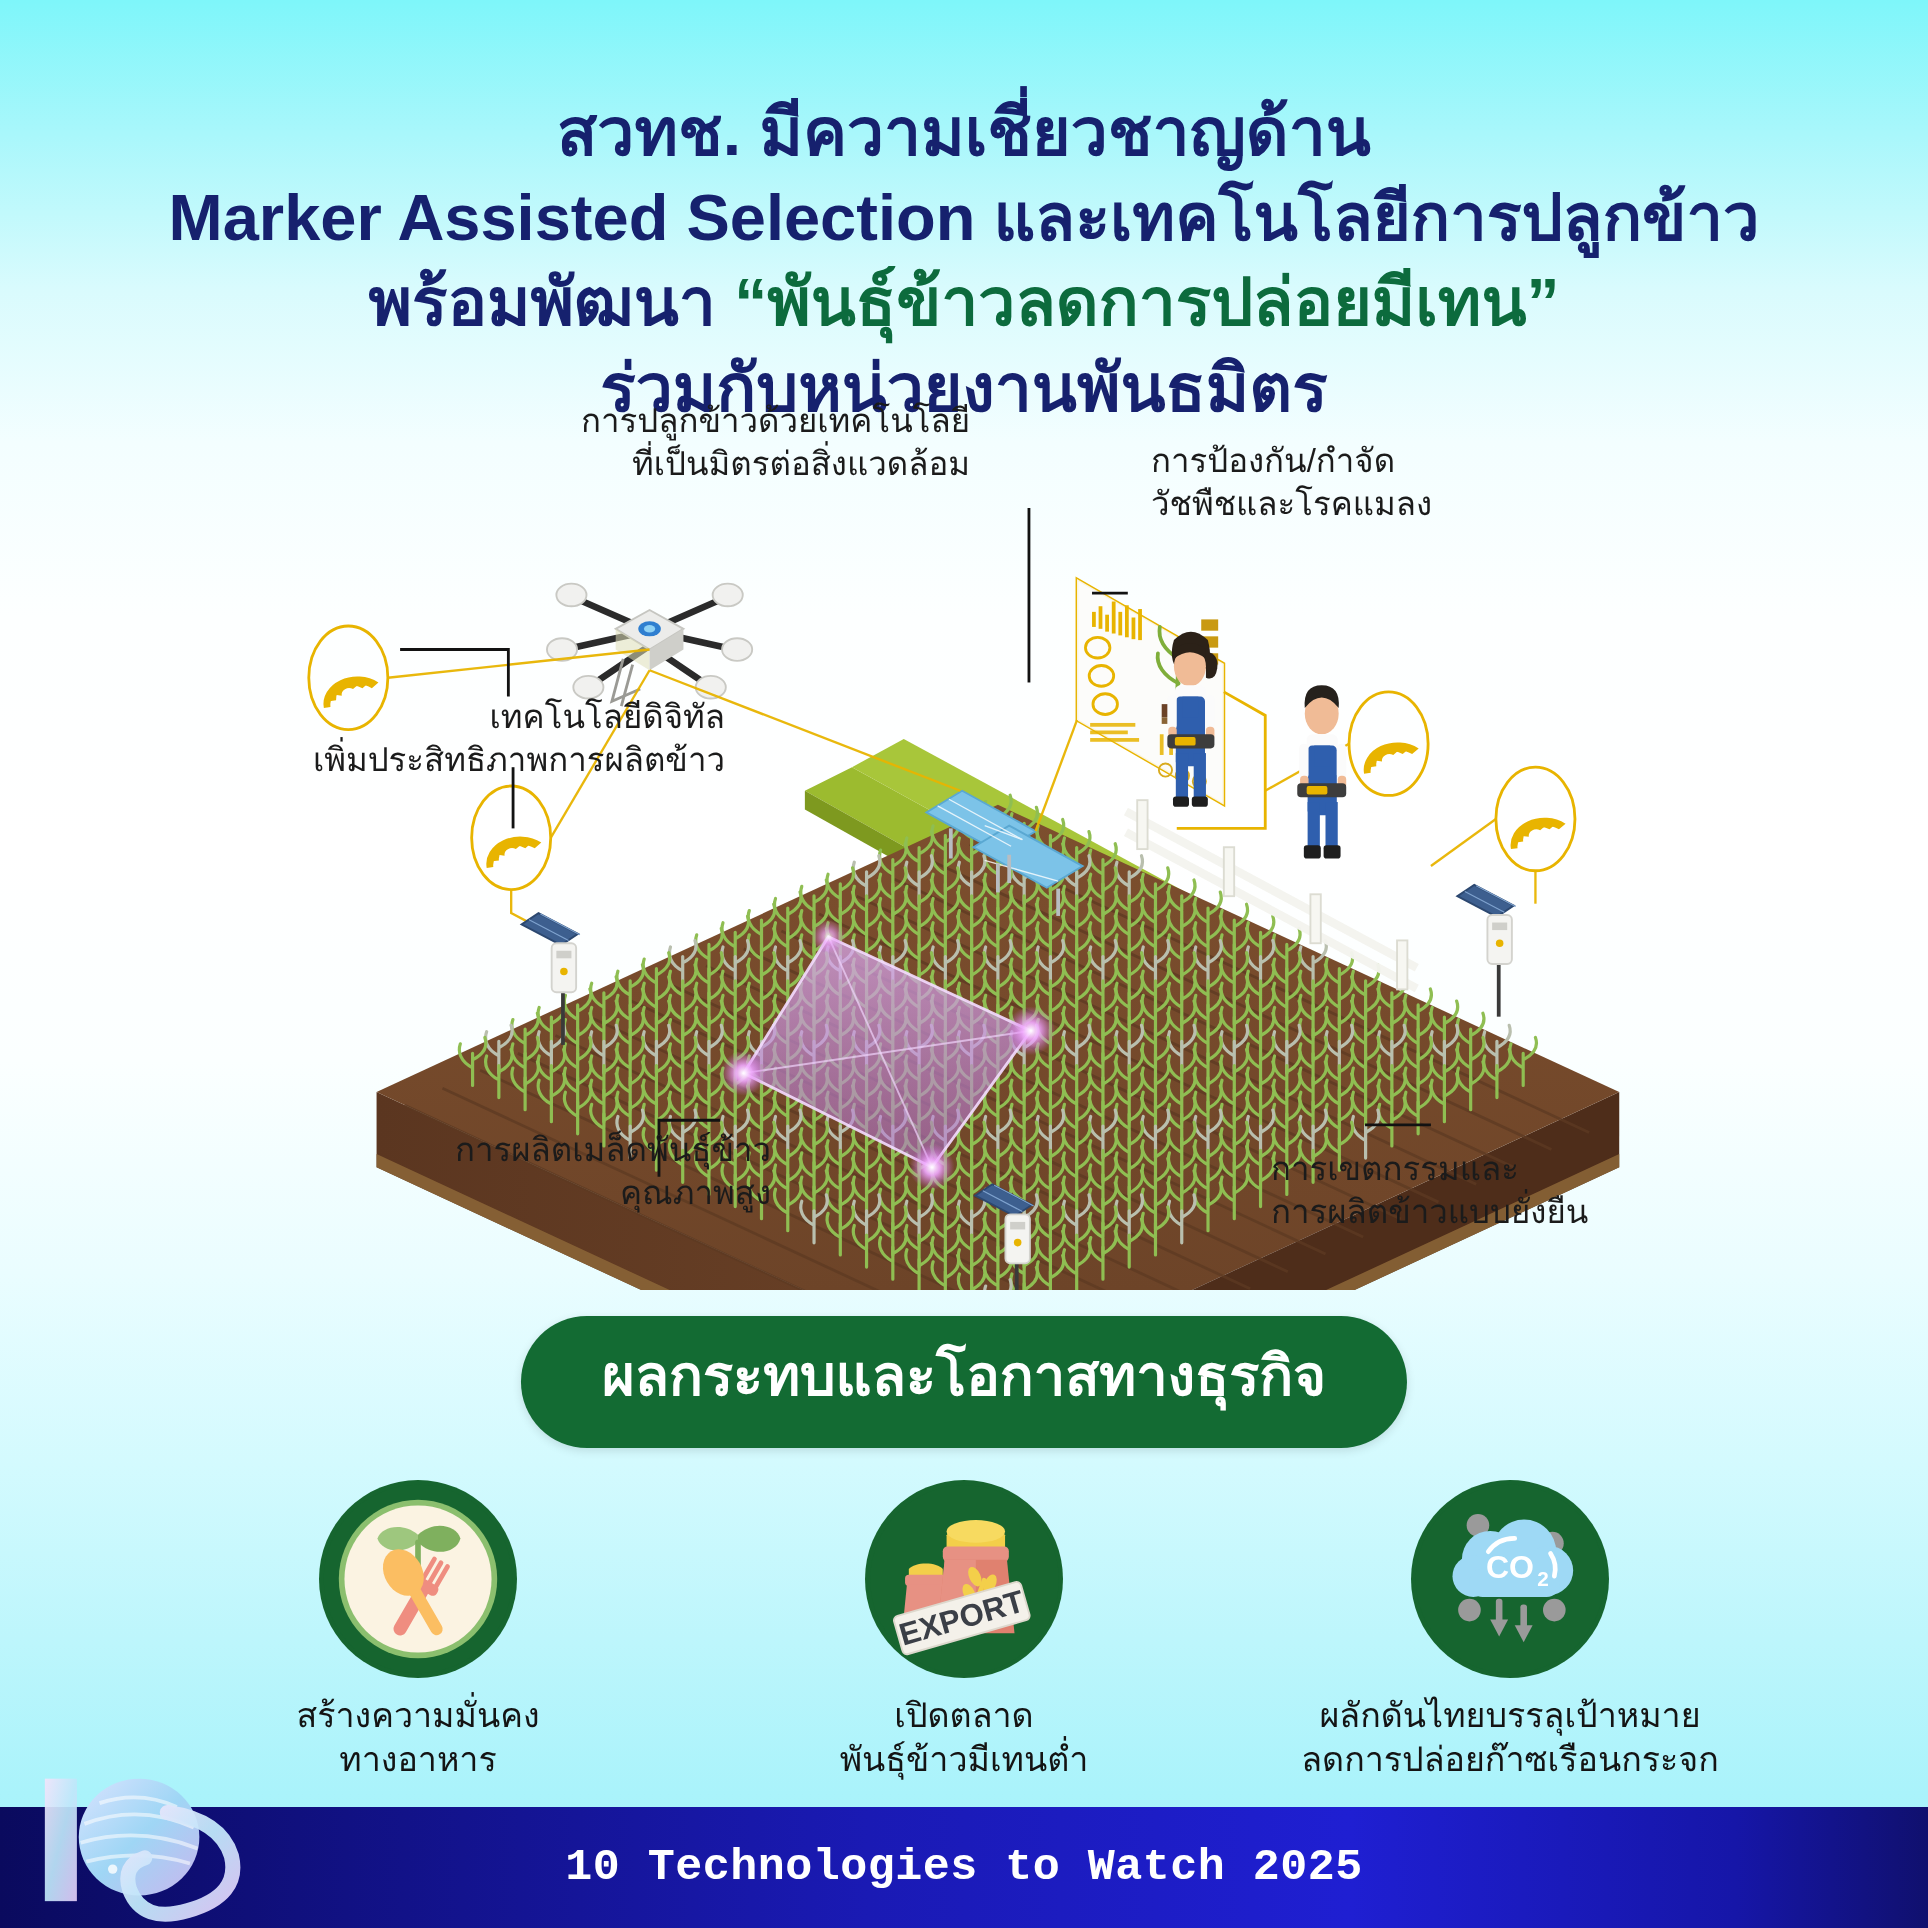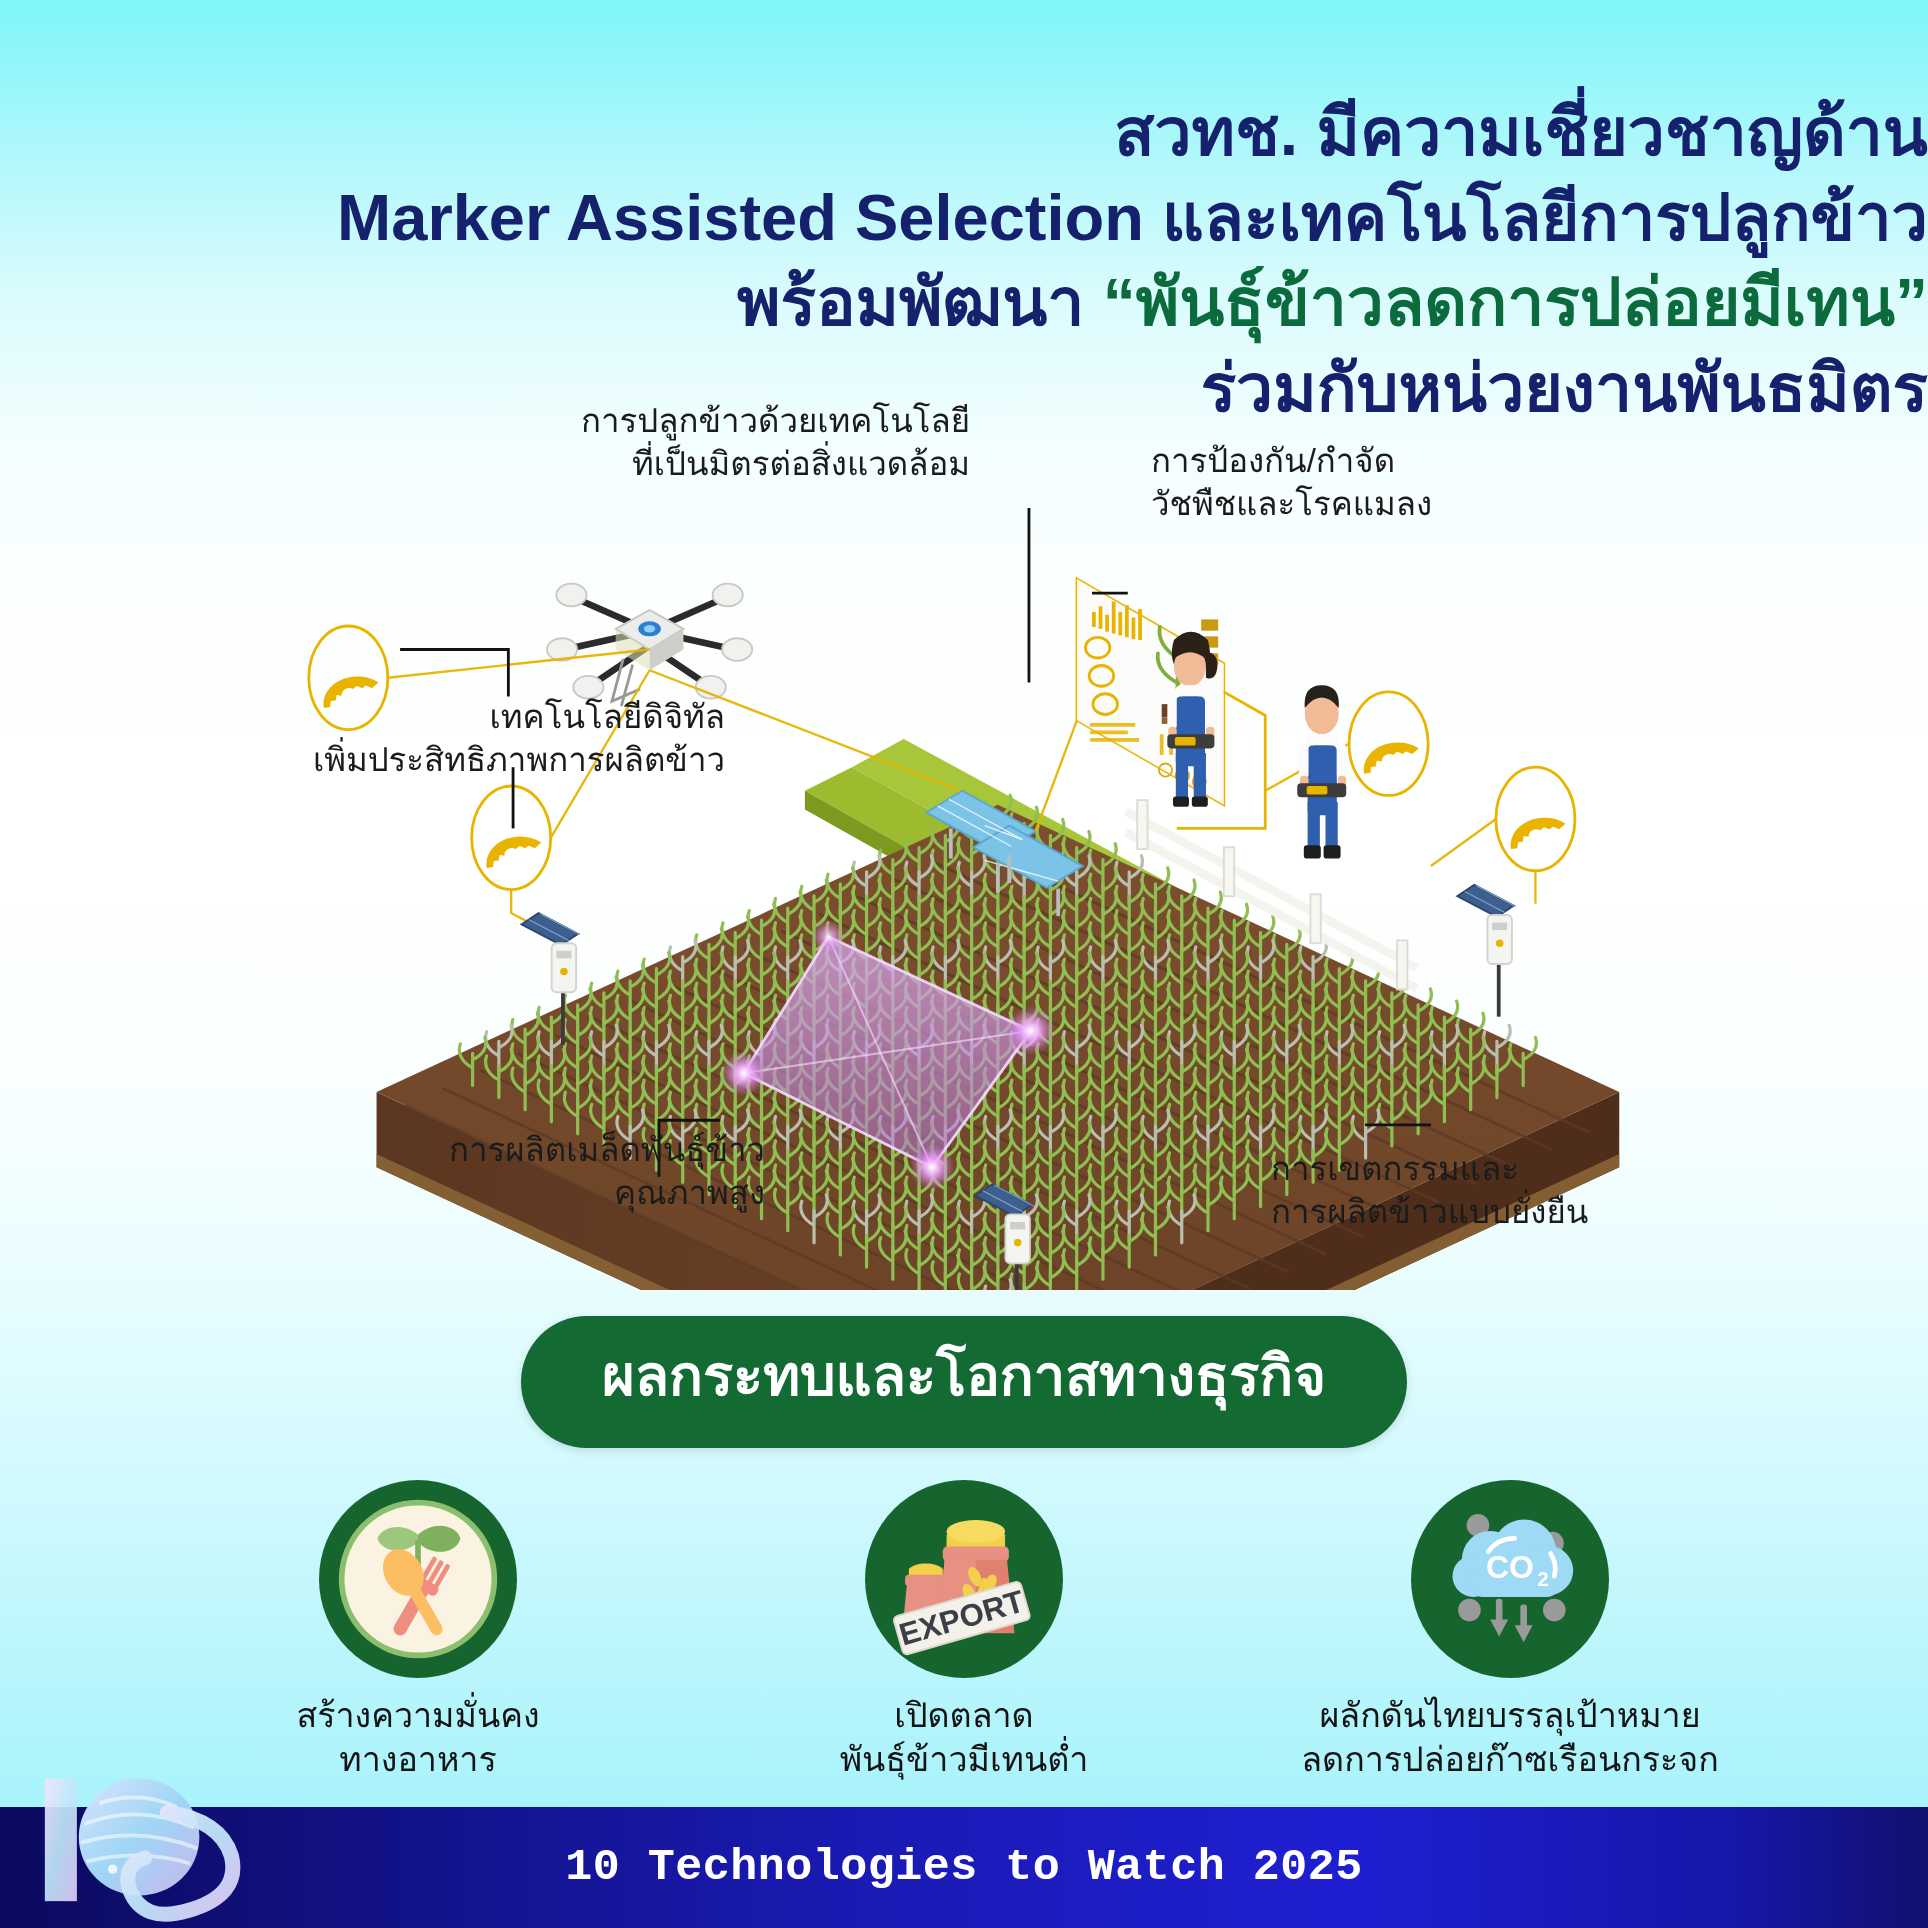--- a/index.html
+++ b/index.html
@@ -40,21 +40,20 @@
     width: 1928px;
     text-align: center;
     line-height: 1.30;
   }
   .title-line {
     font-size: 66px;
     font-weight: bold;
     color: #16216e;
     letter-spacing: 0px;
     white-space: nowrap;
-    text-align: right;
   }
   .title-line.l2 { font-size: 65px; }
   .title-green { color: #0c6b3d; }
 
   
   .diagram {
     position: absolute;
     left: 0;
     top: 508px;
     width: 1928px;
@@ -934,21 +933,21 @@
     <div class="callout ta-left" style="left:1151px; top:-68px; width:490px;">
       <span class="cl">การป้องกัน/กำจัด</span>
       <span class="cl">วัชพืชและโรคแมลง</span>
     </div>
 
     <div class="callout ta-right" style="left:179px; top:188px; width:546px;">
       <span class="cl">เทคโนโลยีดิจิทัล</span>
       <span class="cl">เพิ่มประสิทธิภาพการผลิตข้าว</span>
     </div>
 
-    <div class="callout ta-right" style="left:238px; top:621px; width:527px;">
+    <div class="callout ta-right" style="left:244px; top:621px; width:527px;">
       <span class="cl">การผลิตเมล็ดพันธุ์ข้าว</span>
       <span class="cl">คุณภาพสูง</span>
     </div>
 
     <div class="callout ta-left" style="left:1271px; top:640px; width:527px;">
       <span class="cl">การเขตกรรมและ</span>
       <span class="cl">การผลิตข้าวแบบยั่งยืน</span>
     </div>
   </div>
 

